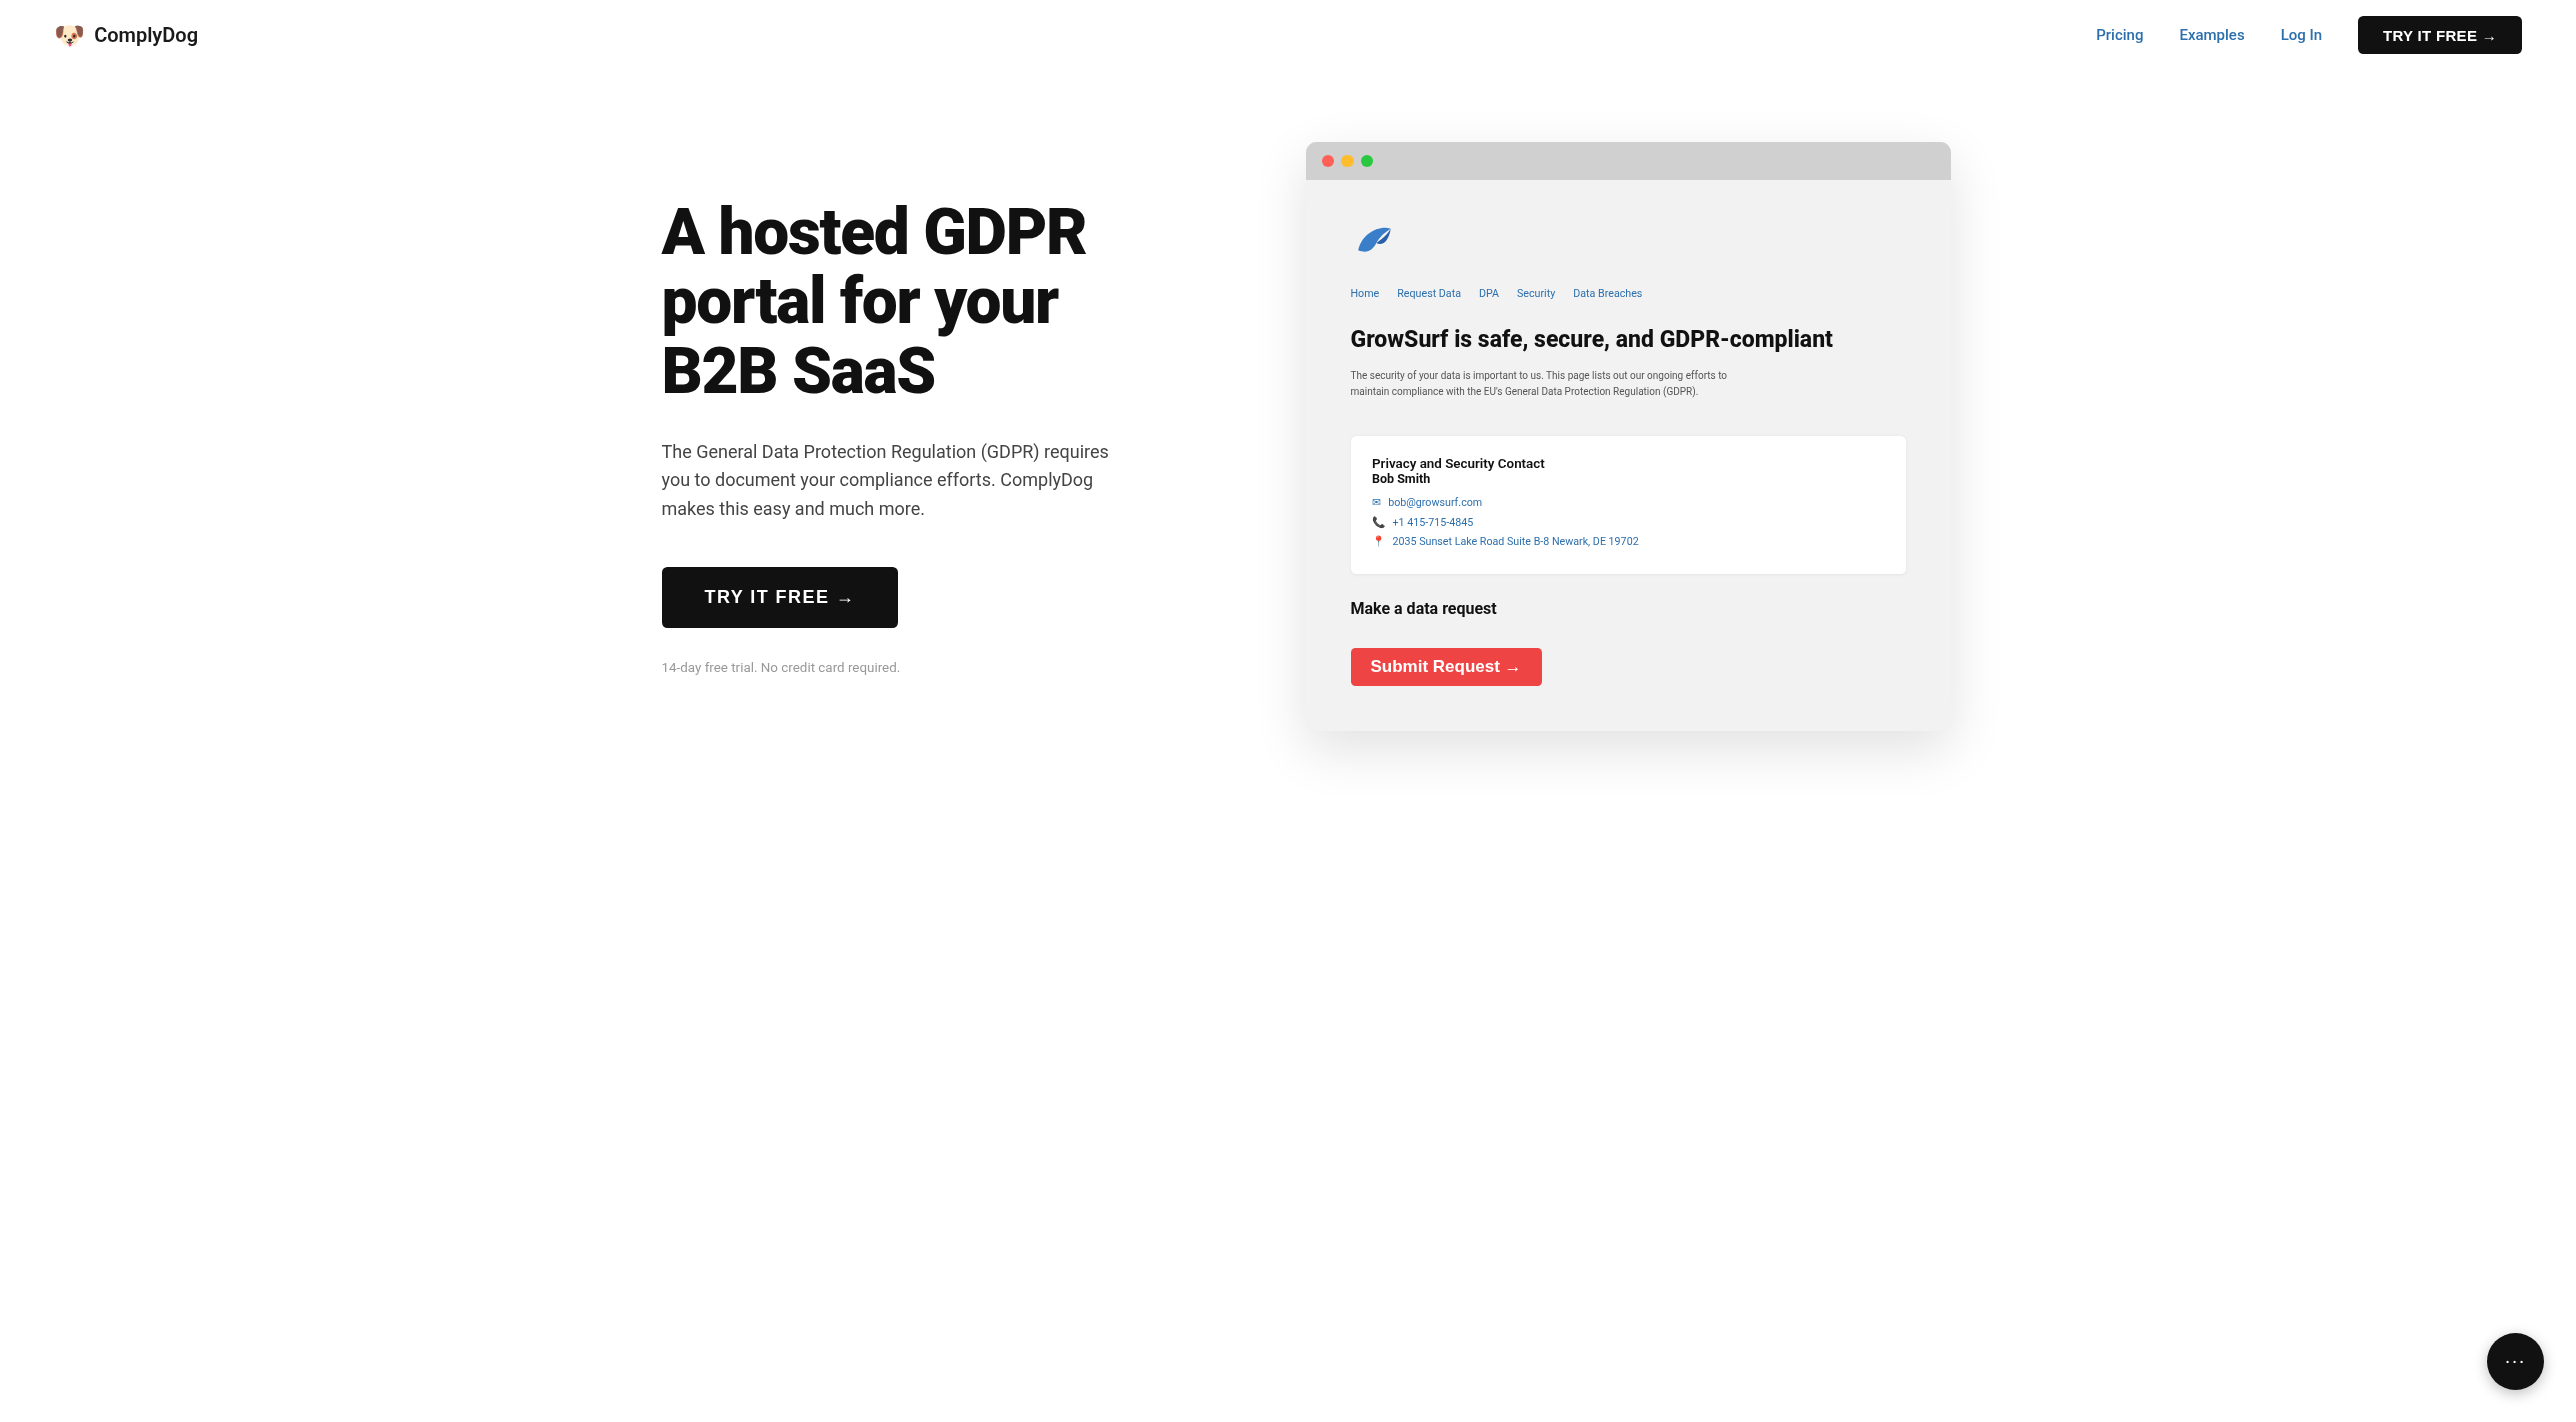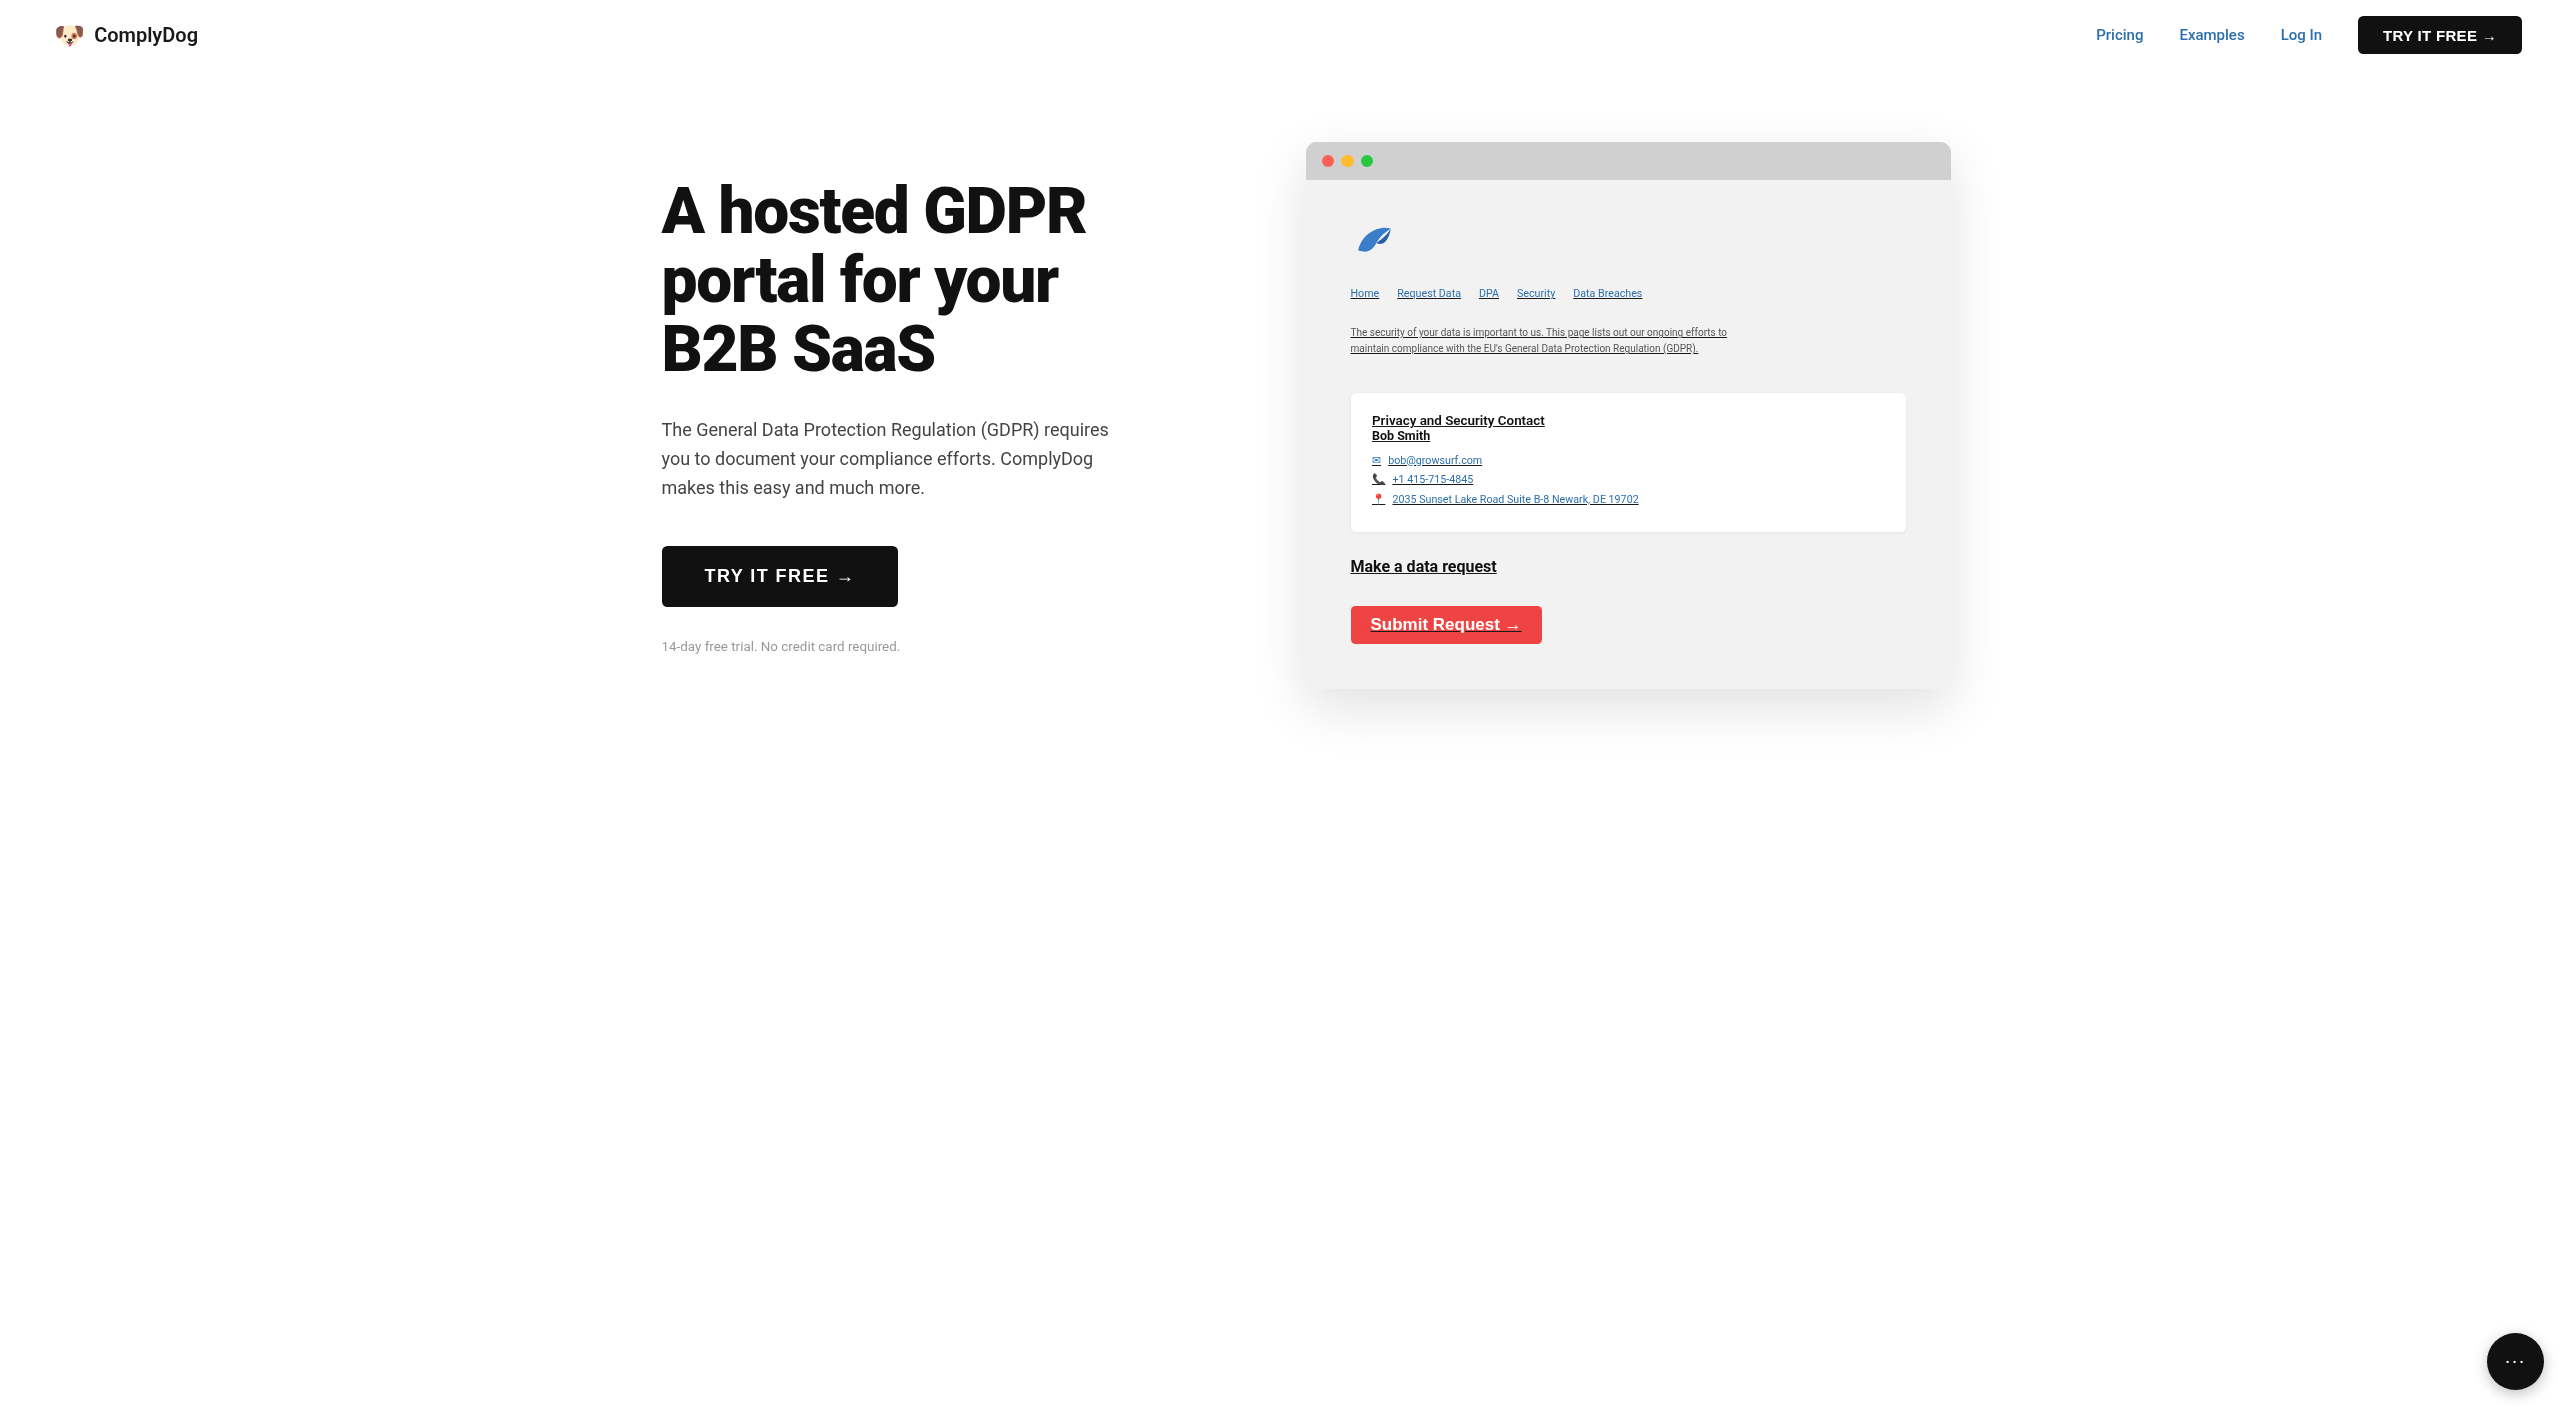--- a/index.html
+++ b/index.html
@@ -160,21 +160,20 @@
       border-radius: 50%;
     }
 
     .dot-red { background: #ff5f57; }
     .dot-yellow { background: #ffbc2e; }
     .dot-green { background: #28c840; }
 
     .browser-content {
       background: #f2f2f2;
       padding: 36px 45px 45px;
-      text-decoration: underline;
     }
 
     .browser-logo {
       margin-bottom: 21.5px;
     }
 
     .shark-icon {
       width: 47px;
       height: 47px;
     }
@@ -328,20 +327,21 @@
         </div>
 
         <div class="browser-nav">
           <span class="browser-nav-item">Home</span>
           <span class="browser-nav-item">Request Data</span>
           <span class="browser-nav-item">DPA</span>
           <span class="browser-nav-item">Security</span>
           <span class="browser-nav-item">Data Breaches</span>
         </div>
 
+        <h2 class="browser-heading">GrowSurf is safe, secure, and GDPR-compliant</h2>
         <p class="browser-desc">The security of your data is important to us. This page lists out our ongoing efforts to maintain compliance with the EU's General Data Protection Regulation (GDPR).</p>
 
         <div class="browser-card">
           <div class="browser-card-title">Privacy and Security Contact</div>
           <div class="browser-card-name">Bob Smith</div>
           <div class="browser-card-row">
             <span class="contact-icon">✉</span>
             <span>bob@growsurf.com</span>
           </div>
           <div class="browser-card-row">

